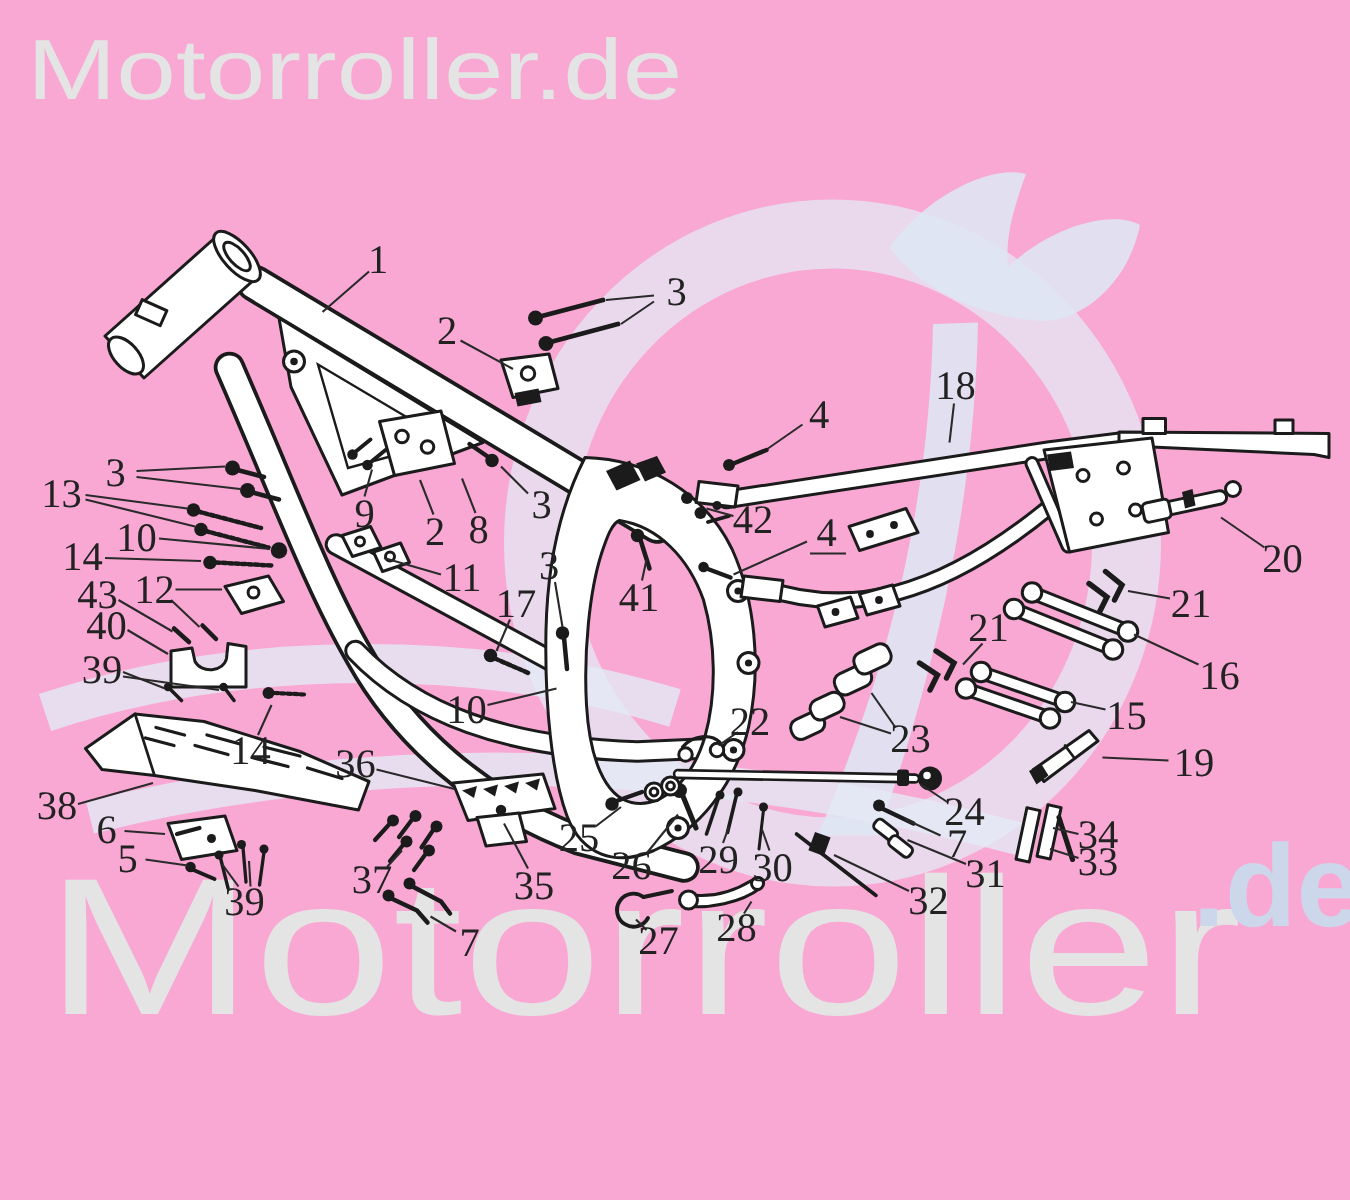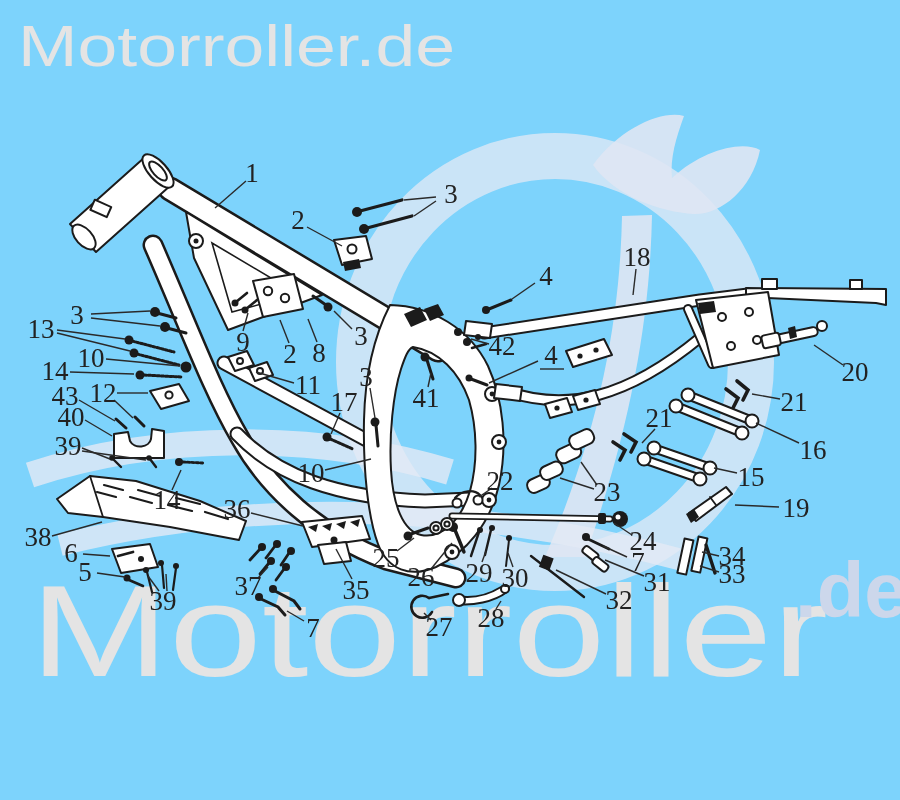--- a/index.html
+++ b/index.html
@@ -1,16 +1,16 @@
 <!DOCTYPE html>
 <html><head>
 <meta charset="utf-8">
 <style>
   html,body{margin:0;padding:0;background:#fff;}
-  .stage{position:relative;width:900px;height:800px;background:#7dd3fc;overflow:hidden;}
+  .stage{position:relative;width:900px;height:800px;background:#f9a8d4;overflow:hidden;}
   svg{display:block;width:900px;height:800px;}
   
   .wm-text{font-family:"Liberation Sans","DejaVu Sans",sans-serif;fill:#e4e4e4;}
   .wm-blue{fill:#dfe6f3;}
   .wm-arc{fill:none;stroke:#e4eaf5;}
   .wm-de{font-family:"Liberation Sans","DejaVu Sans",sans-serif;font-weight:bold;fill:#ccd7eb;}
   
   .tube-o{fill:none;stroke:#1b1b1b;stroke-linecap:round;stroke-linejoin:round;}
   .tube-i{fill:none;stroke:#ffffff;stroke-linecap:round;stroke-linejoin:round;}
   .part{fill:#ffffff;stroke:#1b1b1b;stroke-width:2;stroke-linejoin:round;}

